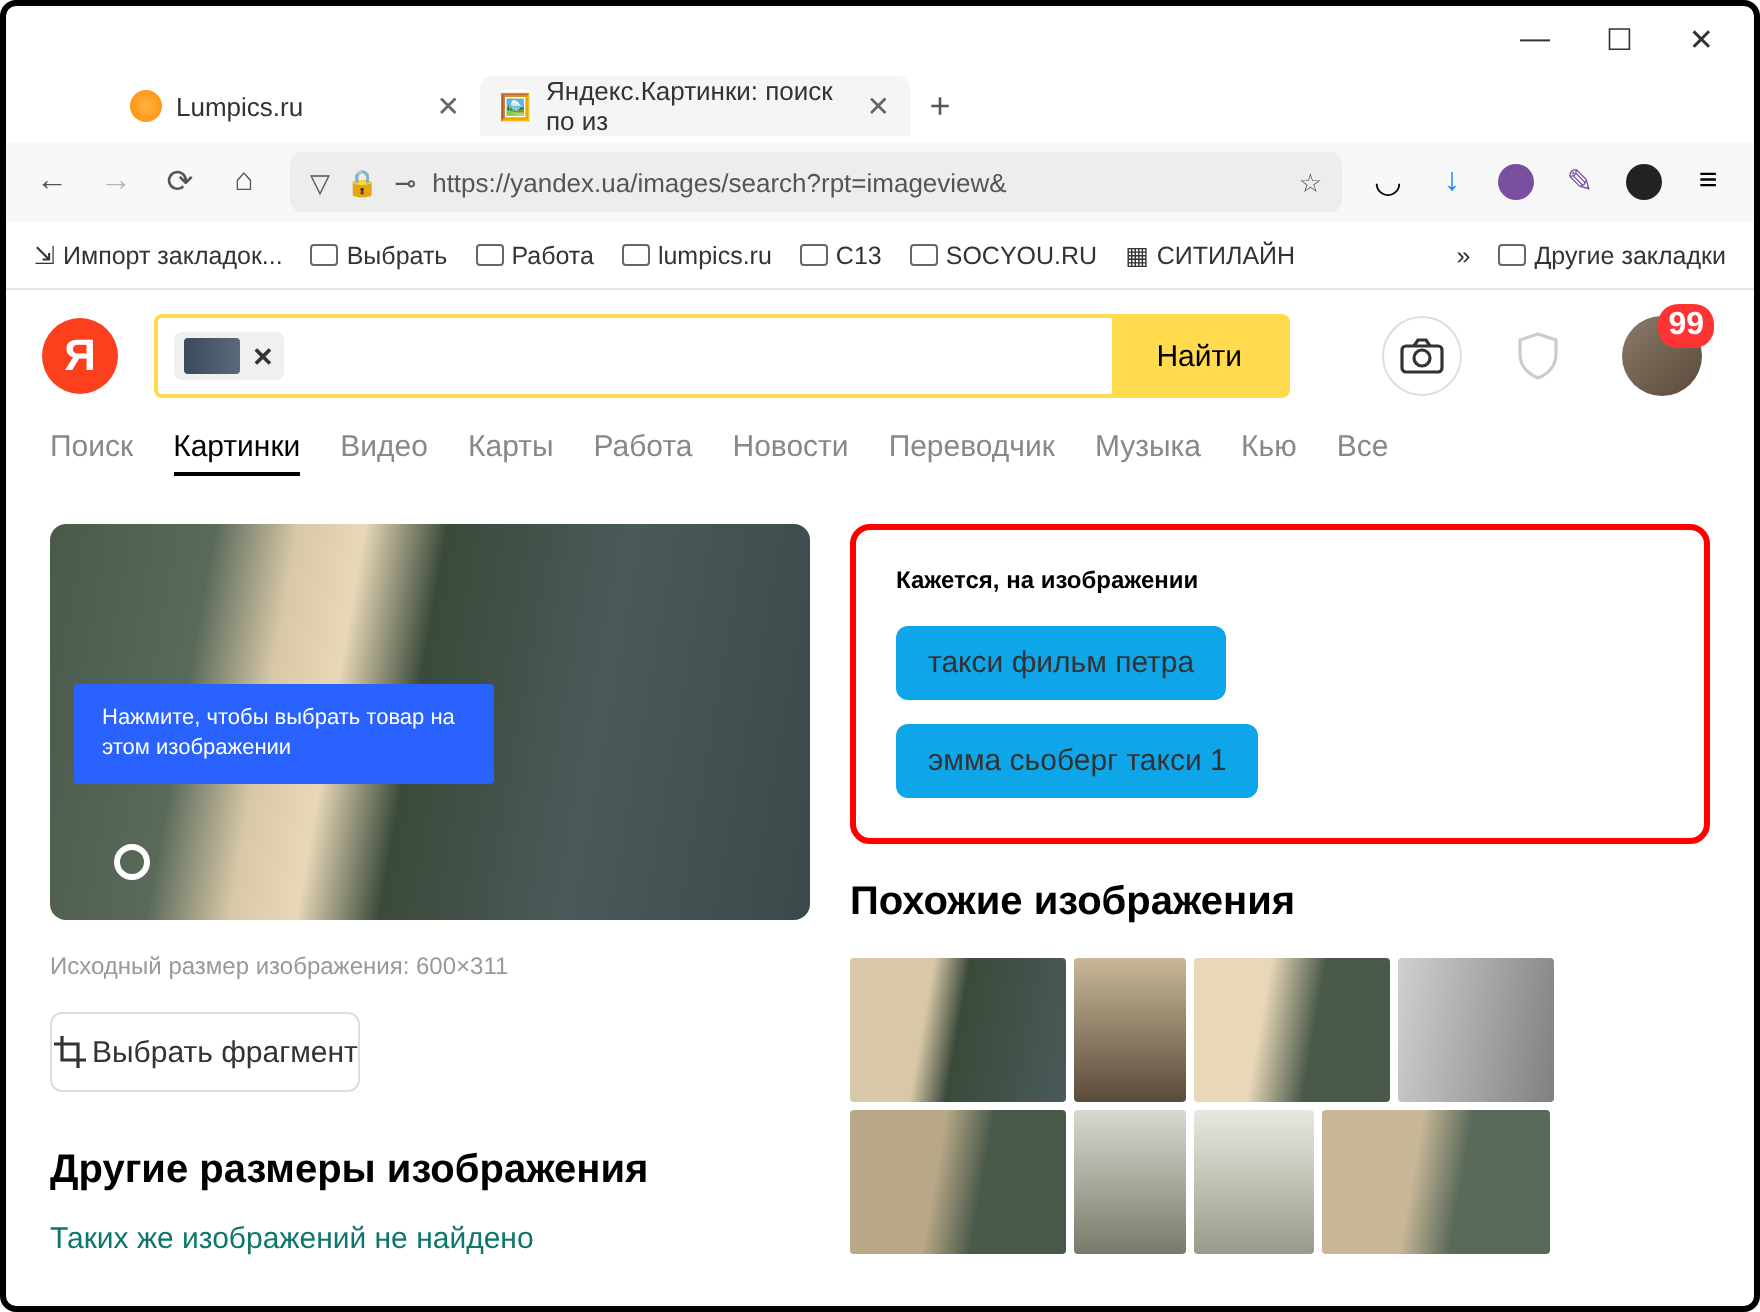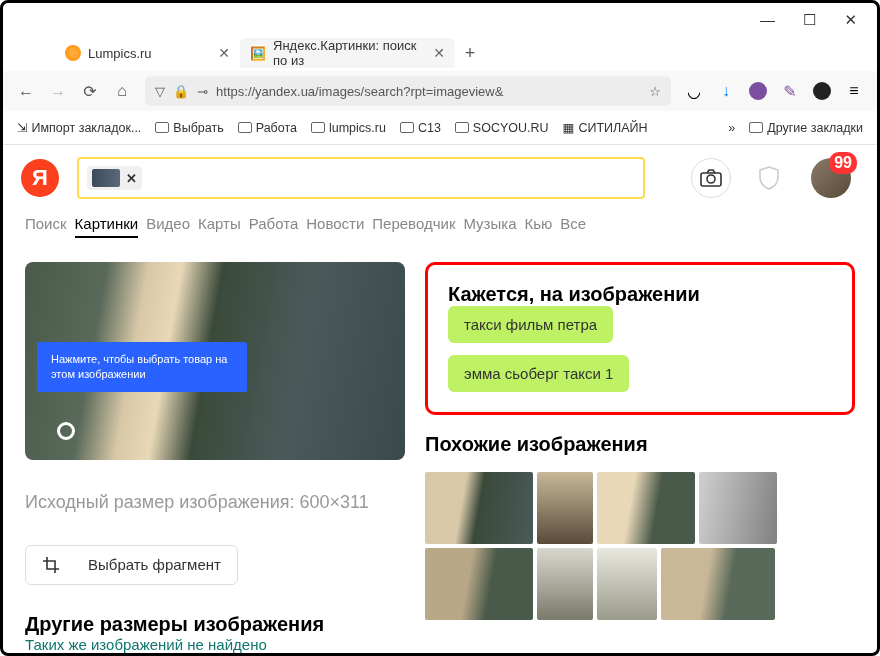--- a/index.html
+++ b/index.html
@@ -28,37 +28,37 @@
 .sbox{display:flex;align-items:center;height:42px;border:2px solid #ffdb4d;border-radius:4px;flex:1;max-width:568px;background:#fff}
 .sthm{margin-left:8px;display:flex;align-items:center;background:#f0f0f0;border-radius:4px;padding:3px 5px}
 .sthm .timg{width:28px;height:18px;background:linear-gradient(90deg,#3a4a5a,#5a6a7a);border-radius:2px}
 .sthm .x{margin-left:6px;font-size:13px;color:#333;font-weight:bold}
 .sinp{flex:1;border:none;outline:none;padding:0 10px;font-size:15px}
 .sbtn{height:100%;padding:0 22px;background:#ffdb4d;border:none;font-size:15px;font-weight:500;cursor:pointer}
 .cam{width:40px;height:40px;border-radius:50%;border:1px solid #ddd;display:flex;align-items:center;justify-content:center;margin-left:28px}
 .shld{width:40px;height:40px;border-radius:50%;display:flex;align-items:center;justify-content:center;color:#bbb}
 .ava{width:40px;height:40px;border-radius:50%;background:linear-gradient(135deg,#8a7a6a,#5a4a3a);position:relative;margin-left:4px}
 .ava .bdg{position:absolute;top:-6px;right:-6px;background:#ff3333;color:#fff;font-size:16px;padding:2px 5px;border-radius:10px;font-weight:bold}
-.svc{display:flex;gap:8px;padding:4px 22px 14px;font-size:15px;color:#888}
+.svc{display:flex;gap:20px;padding:4px 22px 14px;font-size:15px;color:#888}
 .svc span.act{color:#000;font-weight:500;border-bottom:2px solid #000;padding-bottom:4px}
 .main{display:flex;gap:20px;padding:10px 22px}
 .left{width:380px}
 .imgprev{width:380px;height:198px;border-radius:8px;background:linear-gradient(100deg,#4a5a4a 0%,#5a6a5a 20%,#d8c8a8 30%,#e8d8b8 38%,#3a4a3a 48%,#4a5a5a 70%,#3a4a4a 100%);position:relative;overflow:hidden}
 .imgprev .tip{position:absolute;left:12px;top:80px;background:#2962ff;color:#fff;font-size:11px;padding:10px 14px;border-radius:2px;line-height:1.35;max-width:210px}
 .imgprev .circ{position:absolute;left:32px;bottom:20px;width:18px;height:18px;border:3px solid #fff;border-radius:50%}
-.meta{font-size:18px;color:#999;margin:32px 0}
-.crop{display:inline-flex;align-items:flex-start;gap:28px;border:1px solid #ddd;border-radius:6px;padding:10px 16px;font-size:15px;color:#333}
+.meta{font-size:12px;color:#999;margin:16px 0}
+.crop{display:inline-flex;align-items:center;gap:2px;border:1px solid #ddd;border-radius:6px;padding:10px 0;font-size:15px;color:#333}
 .sect{margin-top:28px}
-.sect h3{font-size:20px;font-weight:700;}
+.sect h3{font-size:20px;font-weight:700;margin-bottom:14px}
 .sect p{font-size:15px;color:#0f766e}
 .right{flex:1}
 .panel{border:3px solid #ff0000;border-radius:10px;padding:18px 20px 20px;margin-bottom:18px}
-.panel h3{font-size:20px;font-weight:700;}
+.panel h3{font-size:12px;font-weight:700;margin-bottom:16px}
 .chips{display:flex;flex-direction:column;gap:12px;align-items:flex-start}
-.chip{background:#bef264;border-radius:6px;padding:10px 16px;font-size:15px;color:#333}
+.chip{background:#0ea5e9;border-radius:6px;padding:10px 16px;font-size:15px;color:#333}
 .sim h3{font-size:20px;font-weight:700;margin-bottom:16px}
 .grid{display:flex;gap:4px;flex-wrap:wrap}
 .cell{height:72px;border-radius:2px}
 .c1{width:108px;background:linear-gradient(100deg,#d8c8a8 35%,#3a4a3a 50%,#4a5a5a 100%)}
 .c2{width:56px;background:linear-gradient(180deg,#c8b898,#5a4a3a)}
 .c3{width:98px;background:linear-gradient(100deg,#e8d8b8 35%,#4a5a4a 60%)}
 .c4{width:78px;background:linear-gradient(100deg,#d0d0d0,#808080)}
 .c5{width:108px;background:linear-gradient(100deg,#b8a888 40%,#4a5a4a 60%)}
 .c6{width:56px;background:linear-gradient(180deg,#d8d8d0,#7a7a6a)}
 .c7{width:60px;background:linear-gradient(180deg,#e8e8e0,#9a9a8a)}
@@ -148,20 +148,21 @@
 </div>
 
 <div class="hdr">
   <div class="ylogo">Я</div>
   <div class="sbox">
     <div class="sthm">
       <span class="timg"></span>
       <span class="x">✕</span>
     </div>
     <input class="sinp" style="">
+    <button class="sbtn">Найти</button>
   </div>
   <div class="cam">
       <svg width="22" height="18" viewBox="0 0 22 18">
         <rect x="1" y="4" width="20" height="13" rx="2" fill="none" stroke="#333" stroke-width="1.6"></rect>
         <circle cx="11" cy="10" r="4" fill="none" stroke="#333" stroke-width="1.6"></circle>
         <path d="M7 4l2-3h4l2 3" fill="none" stroke="#333" stroke-width="1.6"></path>
       </svg>
     </div>
   <div class="shld">
       <svg width="24" height="26" viewBox="0 0 24 26">

